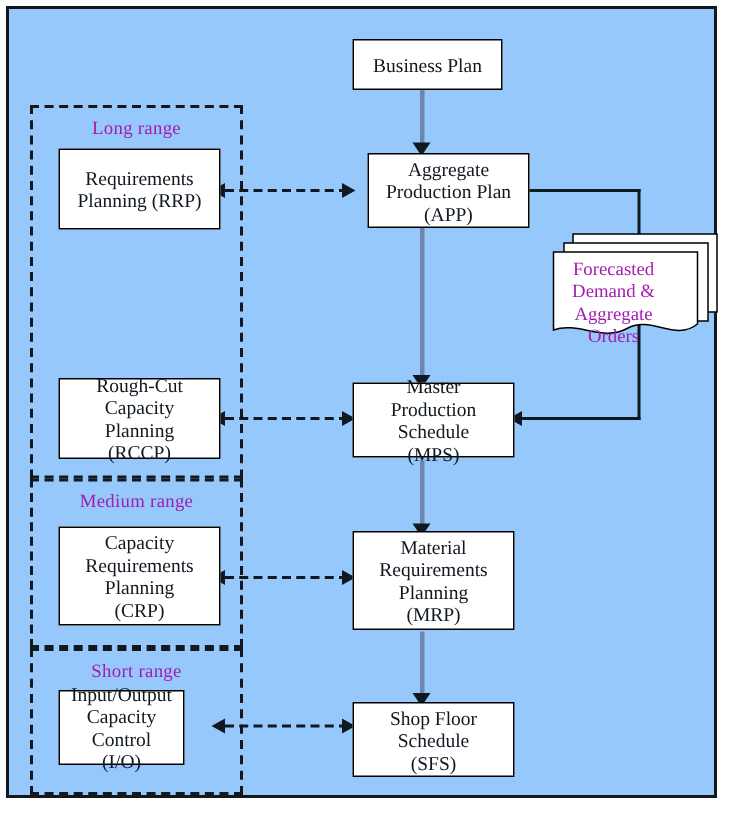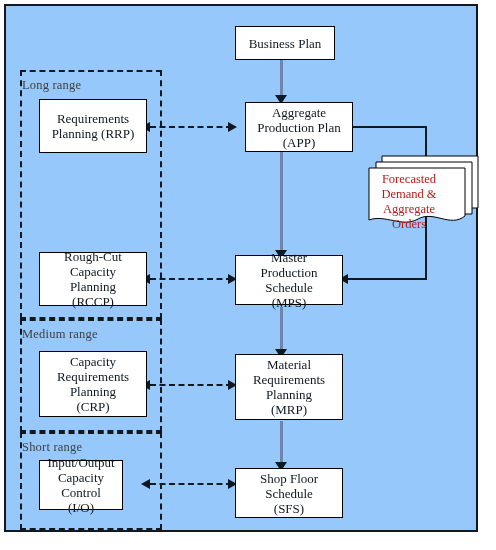--- a/index.html
+++ b/index.html
@@ -9,22 +9,22 @@
 
   #canvas{position:relative;width:496px;height:550px;}
 
   
   .panel{position:absolute;left:4px;top:4px;width:474px;height:528px;
          background:#96c8fc;border:2px solid #14181c;box-sizing:border-box;}
 
   
   .group{position:absolute;border:2px dashed #14181c;box-sizing:border-box;
          background:transparent;}
-  .group-label{position:absolute;width:100%;text-align:left;
-               font-size:12.5px;color:#404040;letter-spacing:.2px;}
+  .group-label{position:absolute;width:100%;text-align:center;
+               font-size:12.5px;color:#a21caf;letter-spacing:.2px;}
 
   
   .node{position:absolute;background:#ffffff;border:1px solid #000000;
         box-sizing:border-box;display:flex;align-items:center;
         justify-content:center;text-align:center;color:#101820;
         font-size:13px;line-height:15px;}
   .node span{display:block;padding:0 3px;}
 
   
   .vline{position:absolute;width:3px;background:#6c87ab;}
@@ -174,21 +174,21 @@
       </span>
     </div>
 
     <div class="docstack" style="left:360px;top:144px;width:118px;height:80px;">
       <svg width="118" height="80" viewBox="0 0 118 80">
         <path d="M16,6 H112 V58 H16 Z" fill="#ffffff" stroke="#000000" stroke-width="1"></path>
         <path d="M10,12 H106 V64 H10 Z" fill="#ffffff" stroke="#000000" stroke-width="1"></path>
         <path d="M3,18 H99 V66 C84,78 68,60 52,69 C36,78 19,64 3,70 Z" fill="#ffffff" stroke="#000000" stroke-width="1"></path>
       </svg>
       <div style="position:absolute;left:3px;top:22px;width:80px;text-align:center;
-                  font-size:12.5px;line-height:15px;color:#b91c1c;">
+                  font-size:12.5px;line-height:15px;color:#a21caf;">
         <span style="display:block;">Forecasted</span>
         <span style="display:block;">Demand &amp;</span>
         <span style="display:block;">Aggregate Orders</span>
       </div>
     </div>
 
   </div>
 </div>
 
 </body></html>

